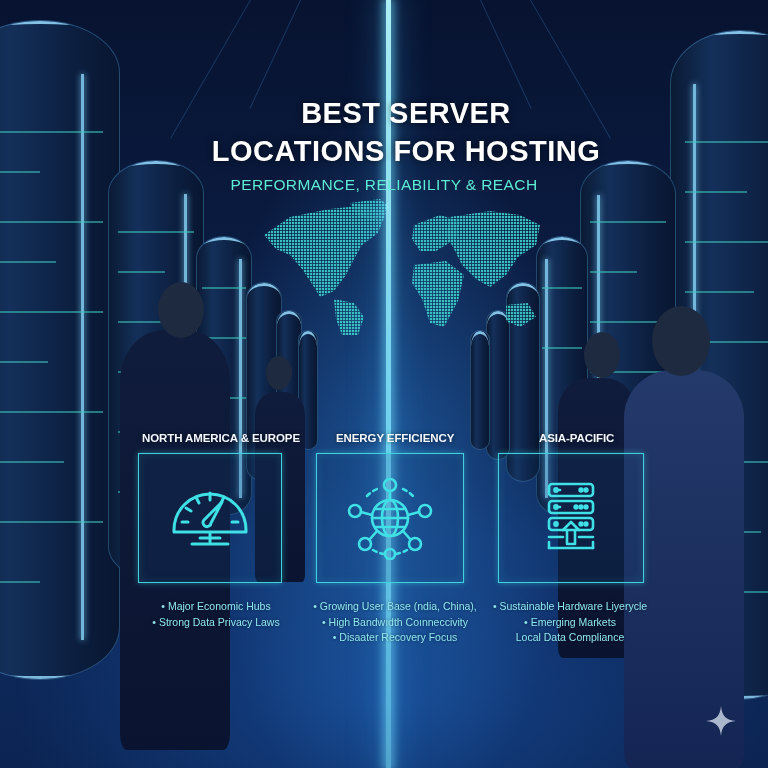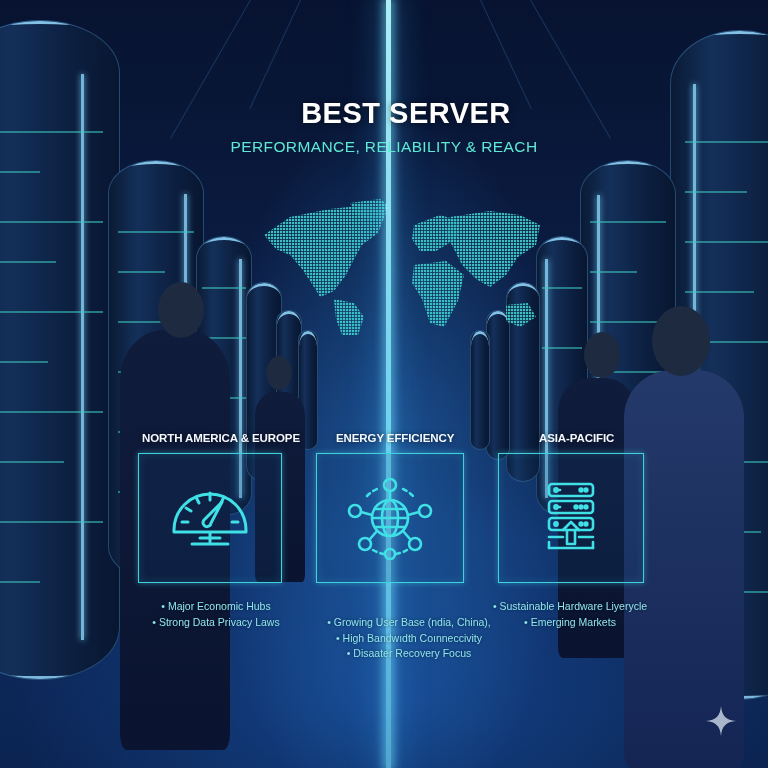--- a/index.html
+++ b/index.html
@@ -161,20 +161,21 @@
   <div class="person" style="left:558px;top:378px;width:78px;height:280px;"></div>
   <div class="head" style="left:584px;top:332px;width:36px;height:46px;"></div>
   <div class="person" style="left:624px;top:370px;width:120px;height:398px;background:linear-gradient(180deg,#243a6a,#142554);"></div>
   <div class="head" style="left:652px;top:306px;width:58px;height:70px;"></div>
 
   <div class="beam"></div>
 </div>
 
 <div class="title-block">
   <div class="title-line">BEST SERVER</div>
+  <div class="title-line">LOCATIONS FOR HOSTING</div>
   <div class="subtitle">PERFORMANCE, RELIABILITY &amp; REACH</div>
 </div>
 
 <div class="card-label" style="left:142px;">NORTH AMERICA &amp; EUROPE</div>
 <div class="card" style="left:138px;width:144px;">
   <svg width="84" height="72" viewBox="0 0 84 72" fill="none" stroke="#3fe0e6" stroke-width="3" stroke-linecap="round" stroke-linejoin="round">
     <path d="M6 48 A36 36 0 0 1 78 48 L78 50 L6 50 Z"></path>
     <line x1="14" y1="40" x2="20" y2="40"></line>
     <line x1="18" y1="26" x2="23" y2="29"></line>
     <line x1="28" y1="15" x2="31" y2="21"></line>
@@ -210,21 +211,21 @@
     <line x1="16" y1="36" x2="27" y2="39"></line>
     <line x1="74" y1="36" x2="63" y2="39"></line>
     <line x1="25" y1="63" x2="32" y2="55"></line>
     <line x1="65" y1="63" x2="58" y2="55"></line>
     <path d="M22 20 A32 32 0 0 1 32 13" stroke-dasharray="4 4"></path>
     <path d="M58 13 A32 32 0 0 1 68 20" stroke-dasharray="4 4"></path>
     <path d="M28 74 A32 32 0 0 0 39 78" stroke-dasharray="4 4"></path>
     <path d="M51 78 A32 32 0 0 0 62 74" stroke-dasharray="4 4"></path>
   </svg>
 </div>
-<div class="bullets" style="left:319px;width:180px;margin-top:16px;">
+<div class="bullets" style="left:305px;width:180px;">
   <div>• Growing User Base (ndia, China),</div>
   <div>• High Bandwıdth Coınneccivity</div>
   <div>• Disaater Recovery Focus</div>
 </div>
 
 <div class="card-label" style="left:539px;">ASIA-PACIFIC</div>
 <div class="card" style="left:498px;width:146px;">
   <svg width="52" height="72" viewBox="0 0 52 72" fill="none" stroke="#3fe0e6" stroke-width="2.6" stroke-linecap="round" stroke-linejoin="round">
     <rect x="4" y="2" width="44" height="12" rx="3"></rect>
     <rect x="4" y="19" width="44" height="12" rx="3"></rect>
@@ -245,17 +246,18 @@
     <line x1="4" y1="55" x2="18" y2="55"></line>
       <line x1="34" y1="55" x2="48" y2="55"></line>
     <line x1="4" y1="62" x2="48" y2="62" transform="translate(0,4)"></line>
     <line x1="4" y1="66" x2="4" y2="60"></line>
       <line x1="48" y1="66" x2="48" y2="60"></line>
   </svg>
 </div>
 <div class="bullets" style="left:480px;width:180px;">
   <div>• Sustainable Hardware Liyerycle</div>
   <div>• Emerging Markets</div>
+  <div>Local Data Compliance</div>
 </div>
 
 <svg class="sparkle" viewBox="0 0 30 30">
   <path d="M15 0 C16 10 20 14 30 15 C20 16 16 20 15 30 C14 20 10 16 0 15 C10 14 14 10 15 0 Z" fill="#a9b6cc"></path>
 </svg>
 
 </body></html>

